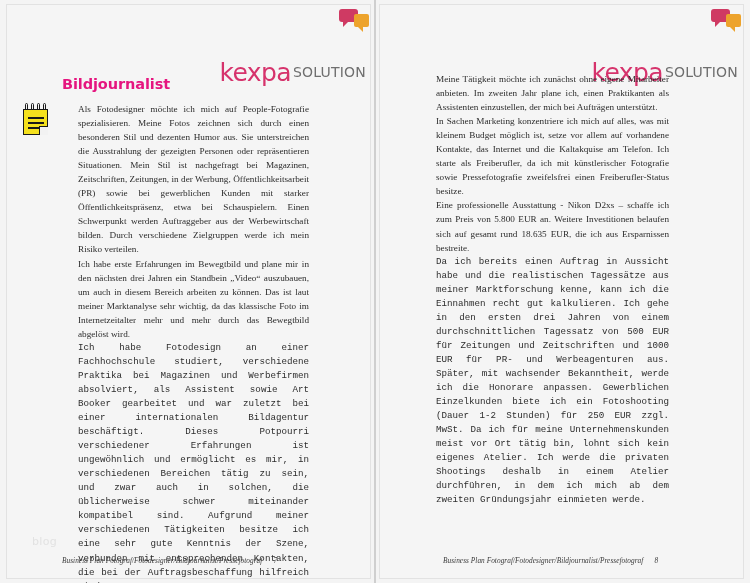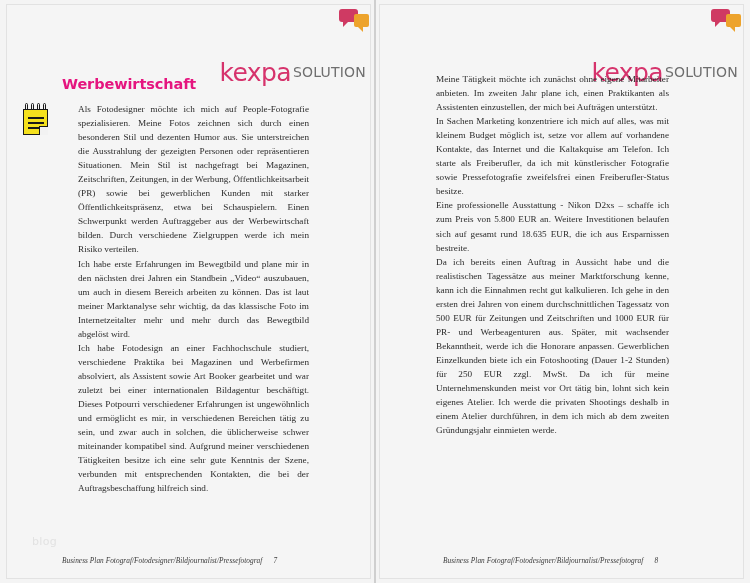--- a/index.html
+++ b/index.html
@@ -212,20 +212,21 @@
     left: 60px;
     top: 72px;
     width: 233px;
   }
   .body-col p {
     margin: 0;
     text-align: justify;
   }
   .body-col p:last-child {
     text-align: justify;
+    font-family: Liberation Mono, monospace;
   }
 
   
   .footer {
     position: absolute;
     bottom: 18px;
     font-family: "Liberation Serif", serif;
     font-style: italic;
     font-size: 7.3px;
     color: #3a3a3a;
@@ -262,21 +263,21 @@
 
     <div class="logo">
       <span class="logo-word">kexpa</span>
       <span class="bubbles">
         <span class="bub bub-pink"></span>
         <span class="bub bub-orange"></span>
       </span>
       <span class="logo-solution">SOLUTION</span>
     </div>
 
-    <div class="heading">Werbewirtschaft</div>
+    <div class="heading">Bildjournalist</div>
 
     <div class="notepad">
       <span class="spiral" style="left:3px"></span>
       <span class="spiral" style="left:9px"></span>
       <span class="spiral" style="left:15px"></span>
       <span class="spiral" style="left:21px"></span>
       <span class="note-body">
         <span class="note-line nl1"></span>
         <span class="note-line nl2"></span>
         <span class="note-line nl3"></span>

